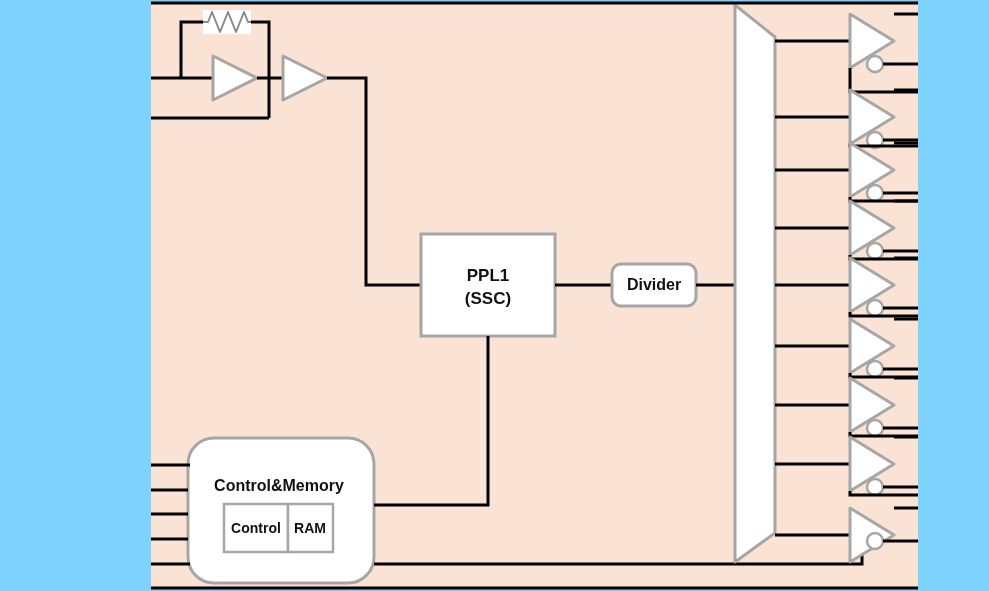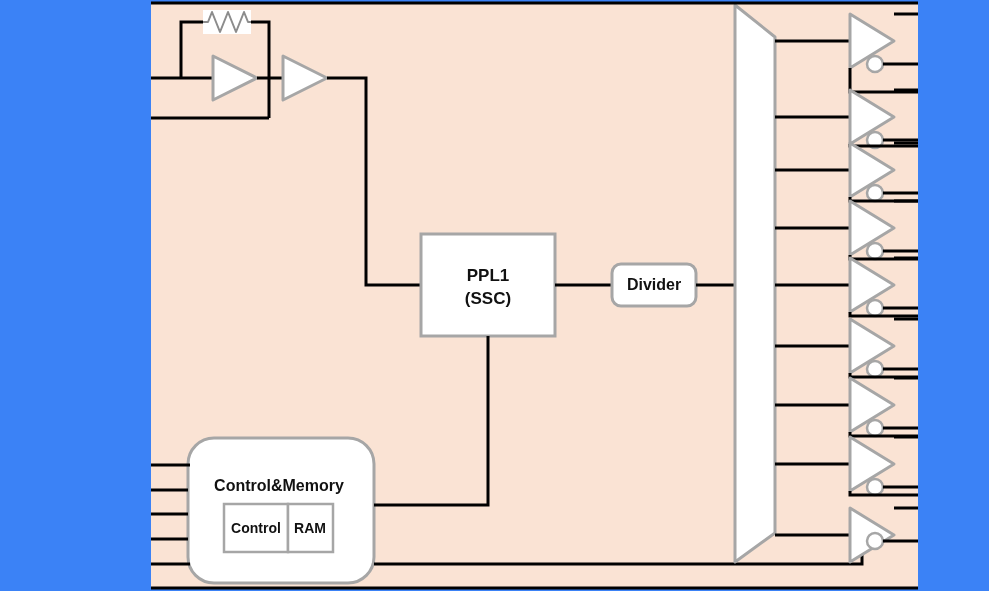--- a/index.html
+++ b/index.html
@@ -6,21 +6,21 @@
   html, body {
     margin: 0;
     padding: 0;
     background: #000000;
     font-family: "Liberation Sans", sans-serif;
   }
   #canvas {
     position: relative;
     width: 989px;
     height: 591px;
-    background: #3b82f6;
+    background: #7dd3fc;
     overflow: hidden;
   }
   #diagram-svg {
     position: absolute;
     left: 0;
     top: 0;
     display: block;
   }
   .blk-label {
     font-family: "Liberation Sans", sans-serif;

